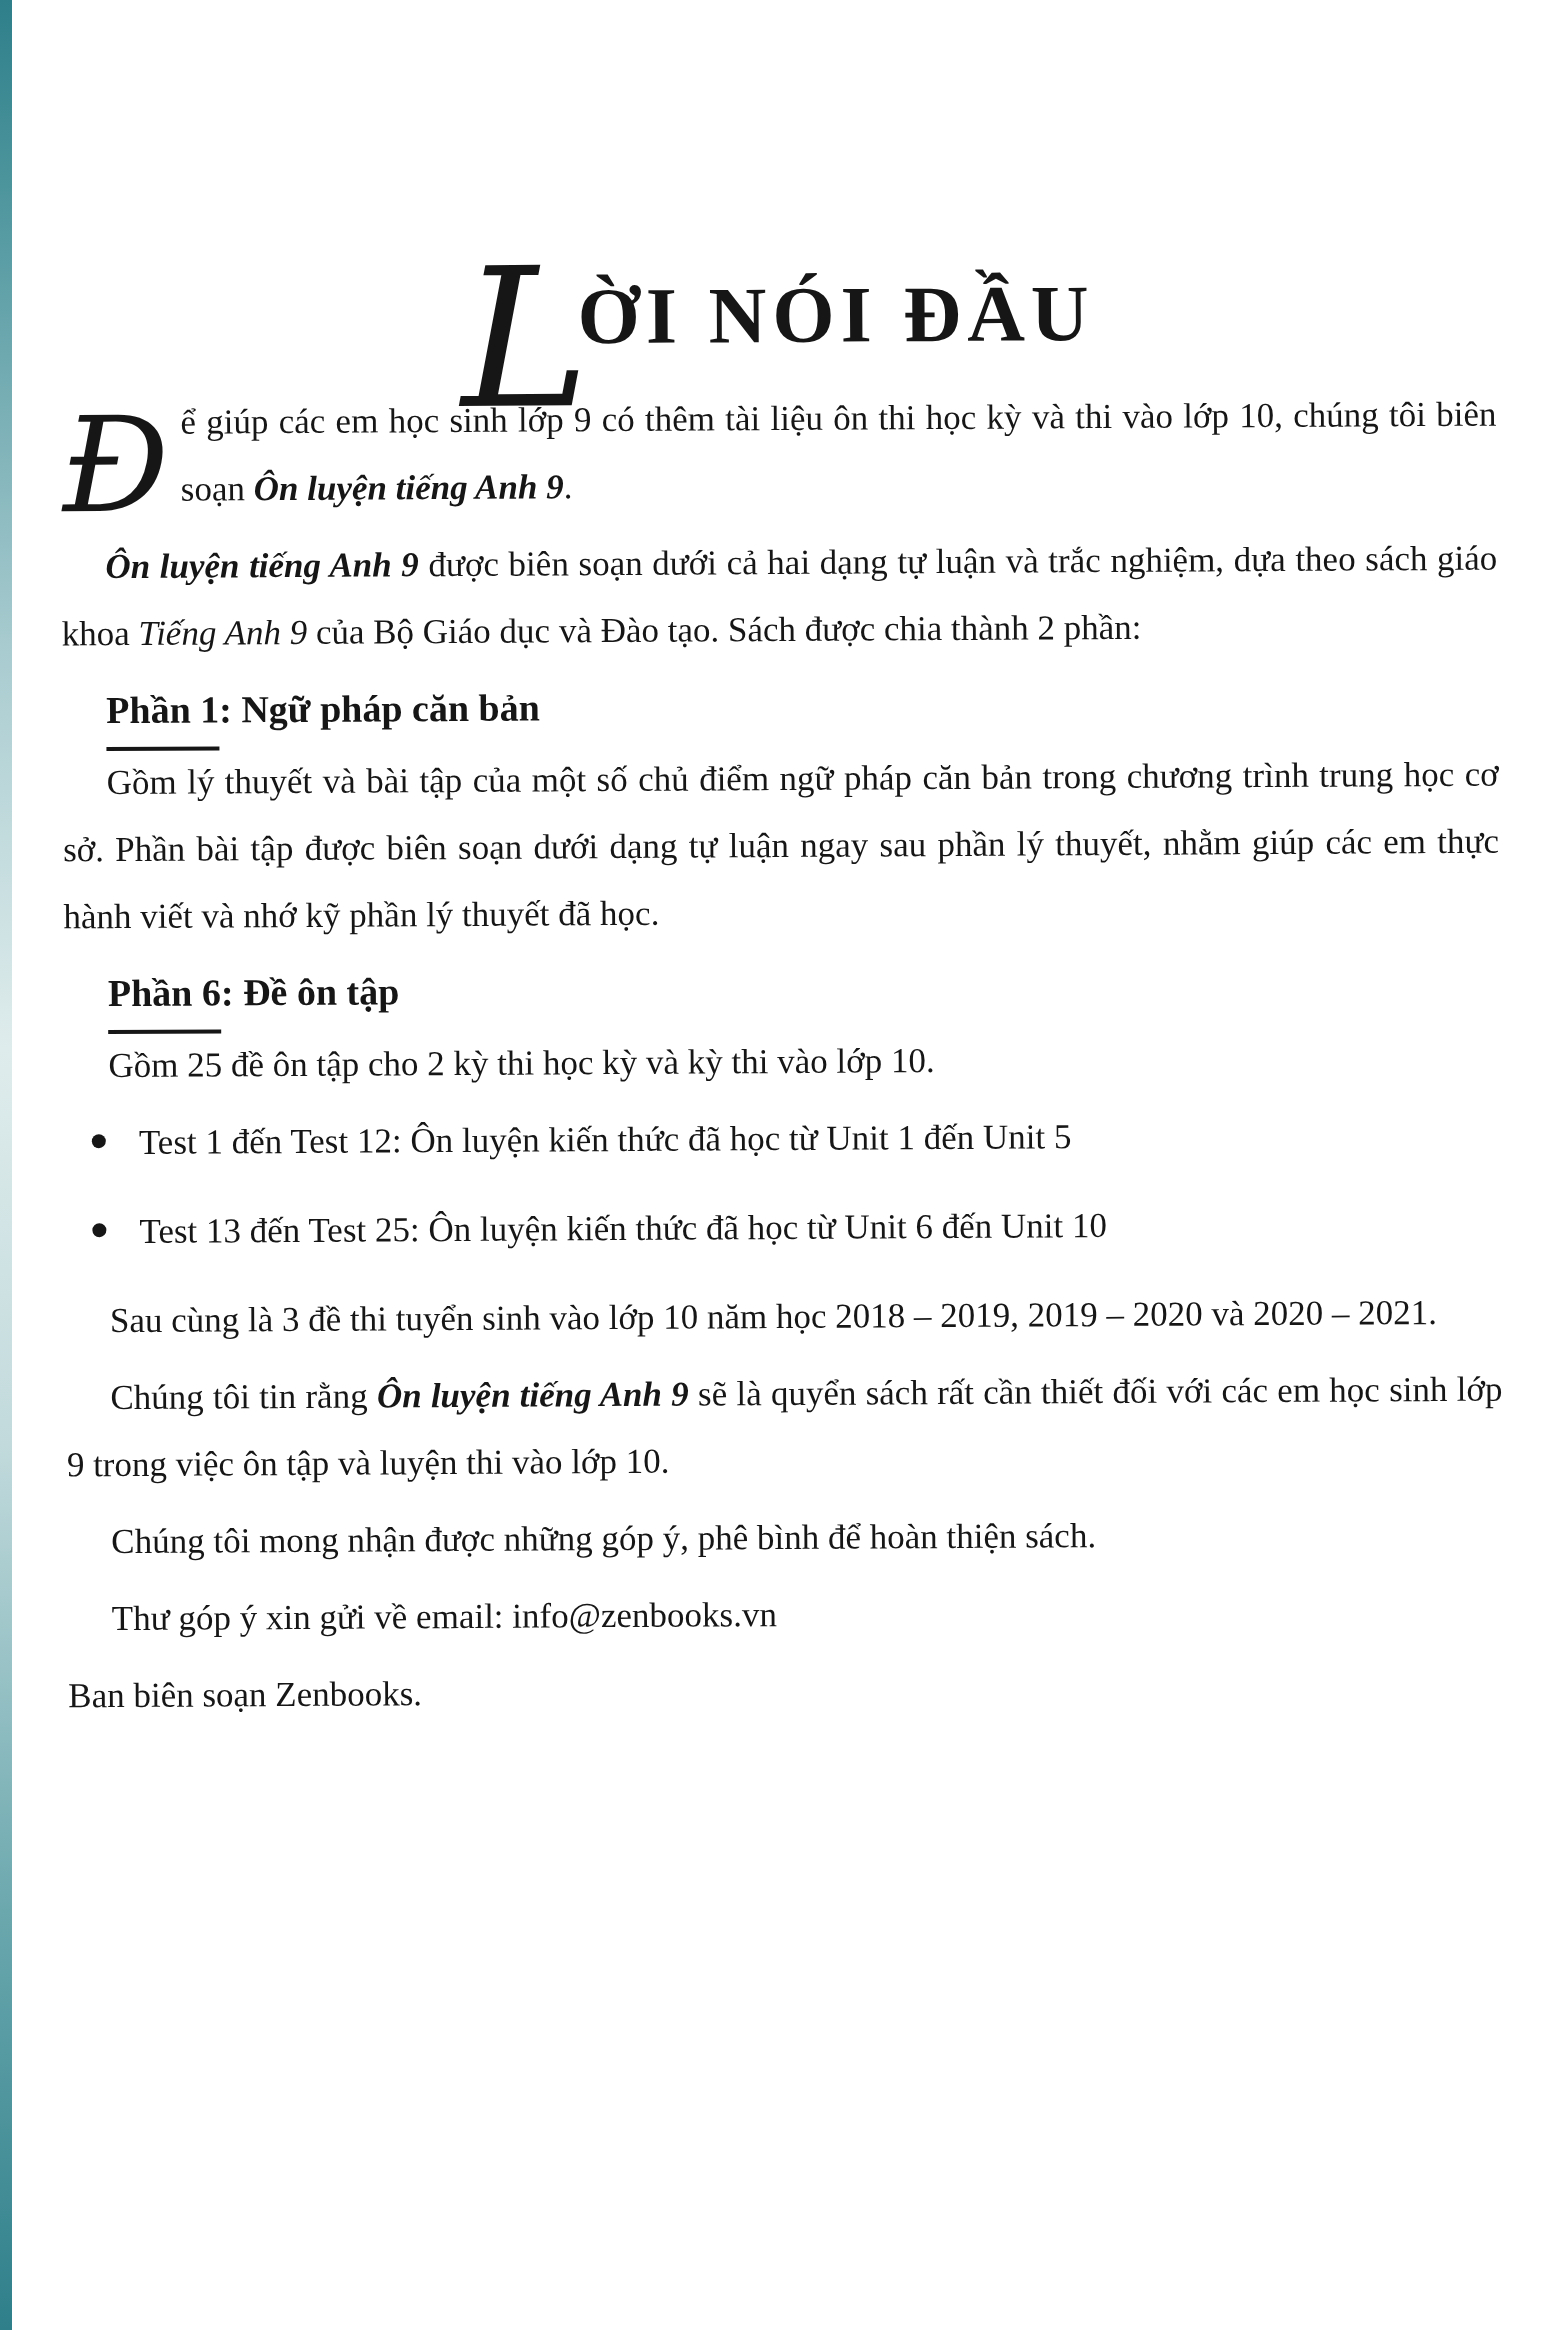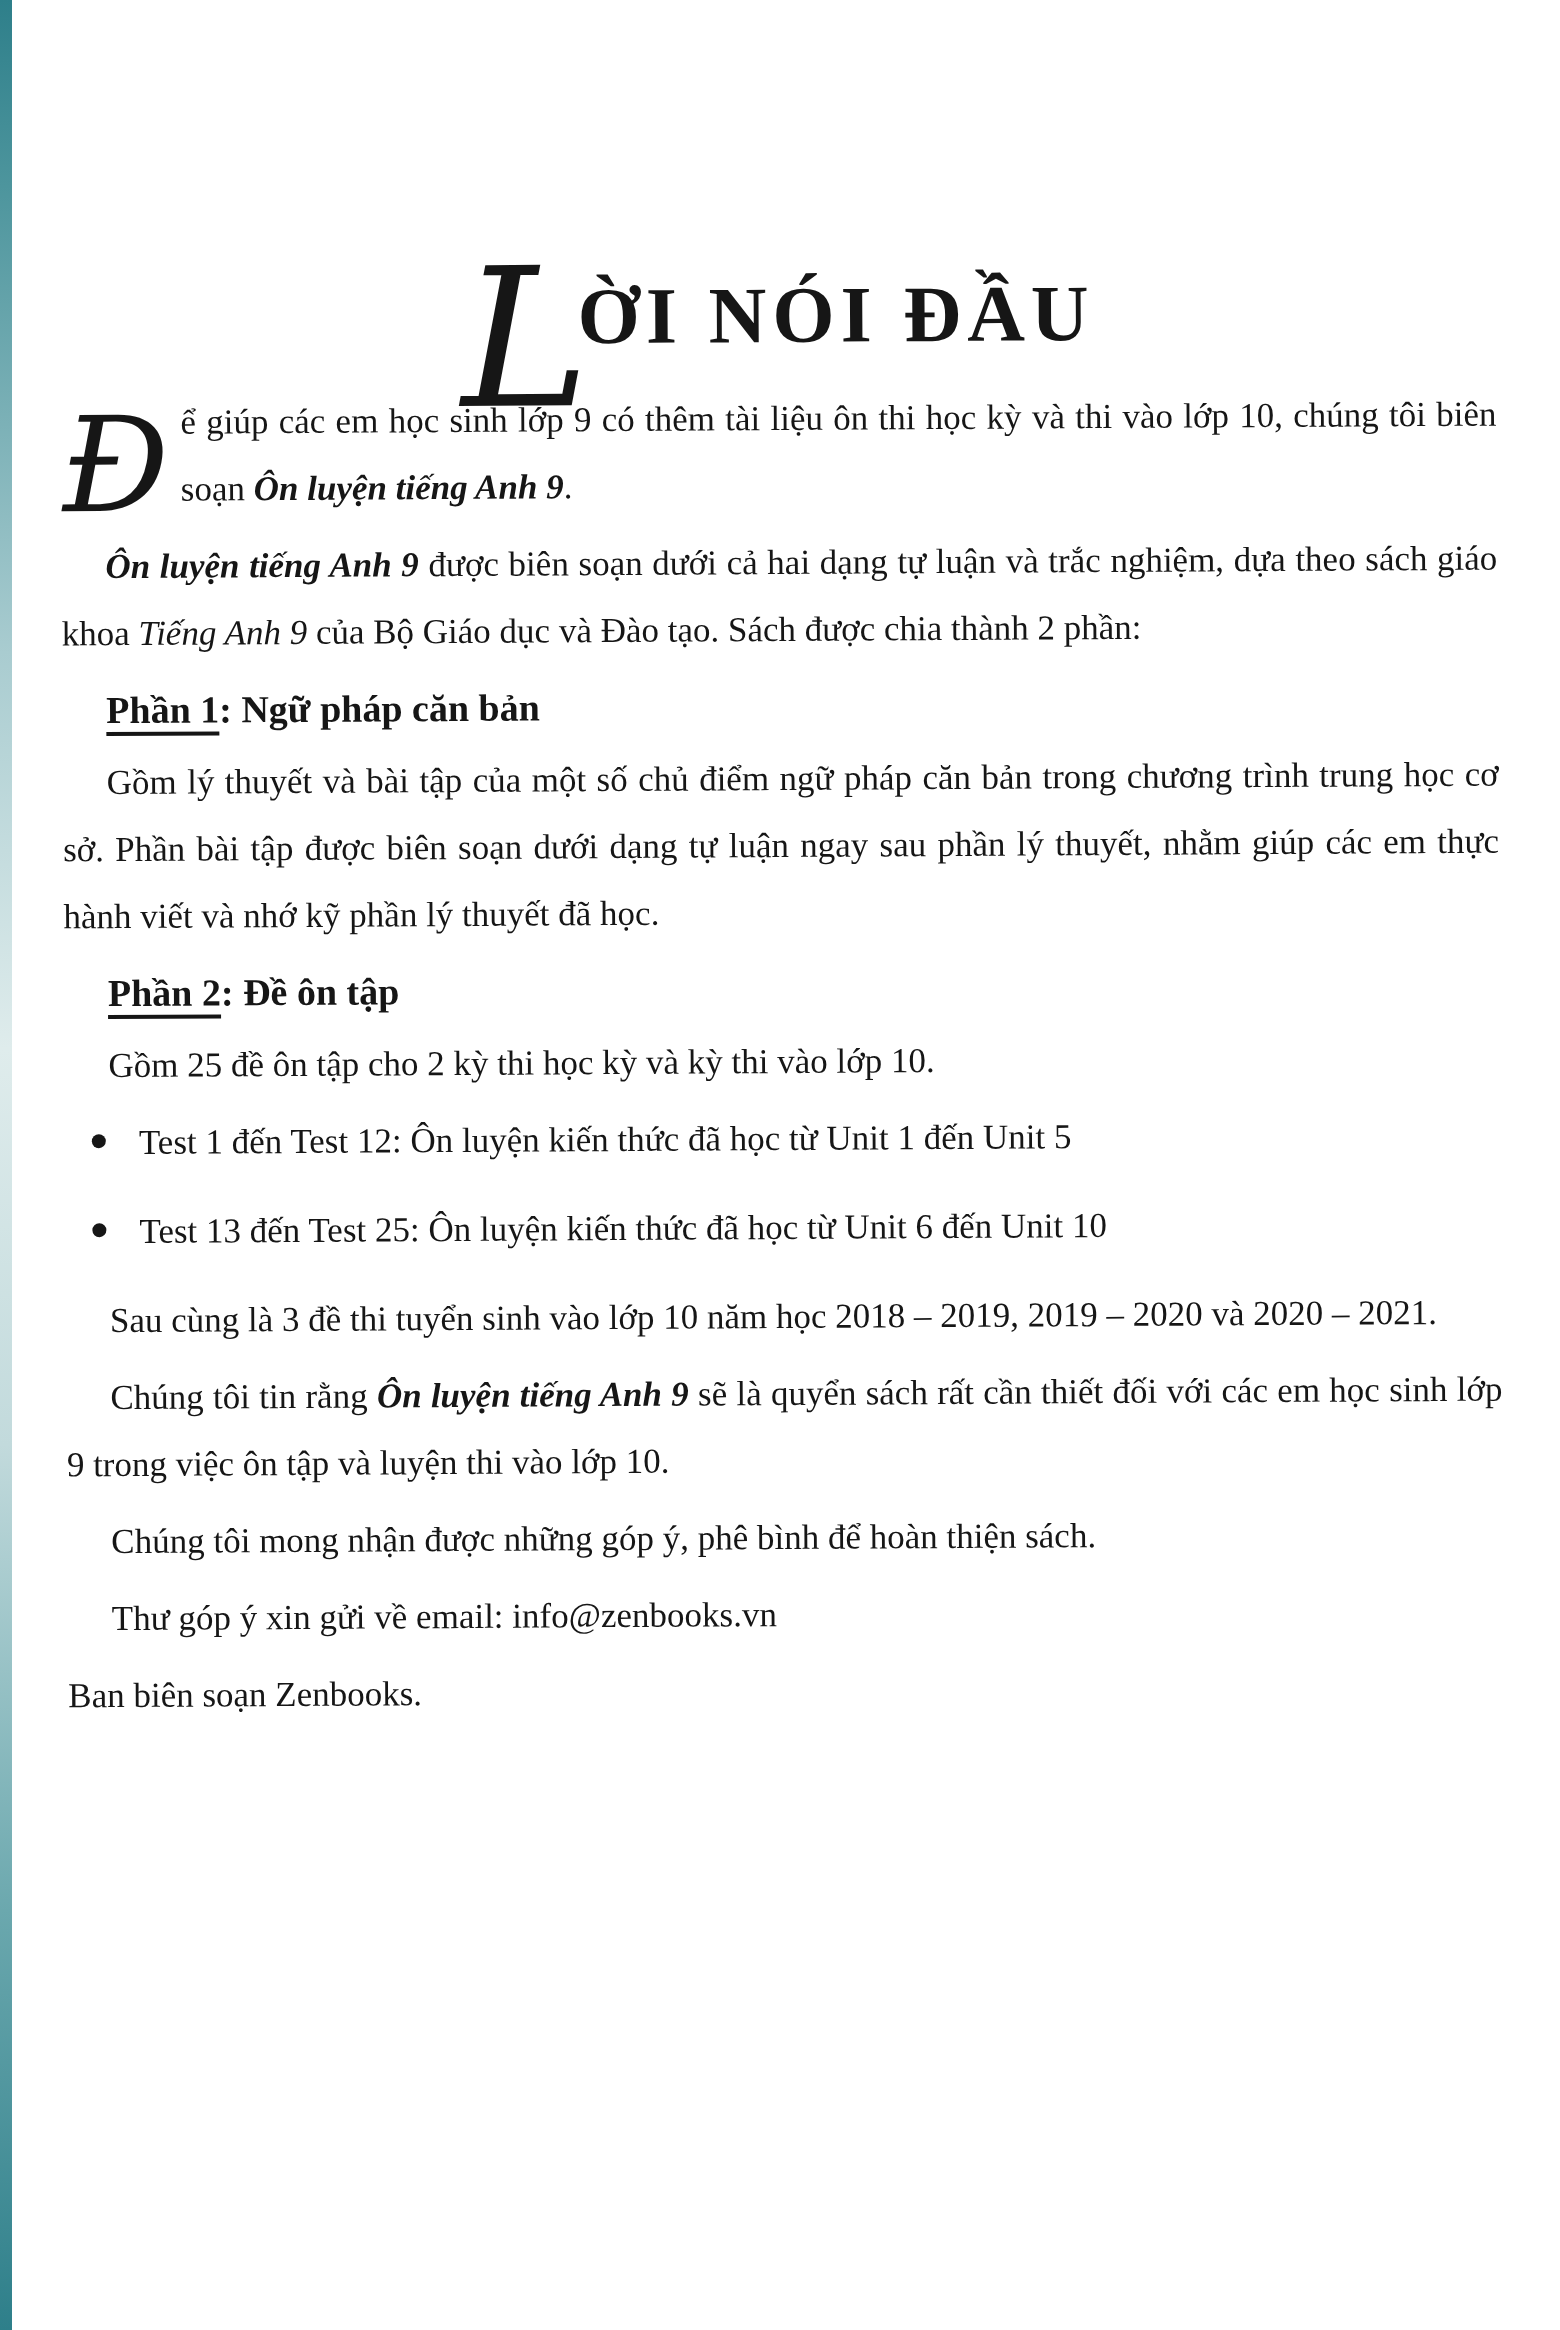--- a/index.html
+++ b/index.html
@@ -56,21 +56,21 @@
     font-size: 132px; line-height: 109px;
     padding: 22px 11.7px 0 1.7px;
   }
   .first-par { margin-top: 80px; }
   .book { font-weight: 700; font-style: italic; }
   .ital { font-style: italic; }
   h2.part-heading {
     font-size: 38px; line-height: 67px;
     font-weight: 700; margin: 5px 0 5px 44px;
   }
-  .uline { border-bottom: 4.2px solid #161616; padding-bottom: 1px; }
+  .uline { border-bottom: 4.2px solid #161616; padding-bottom: 16px; }
   
   ul.tests { list-style: none; margin: 5px 0 11.7px 0; padding: 0; }
   ul.tests li {
     position: relative; padding-left: 74px; margin: 6.7px 0 22px 0;
     text-align: left;
   }
   ul.tests .dot {
     position: absolute; left: 27px; top: 25px;
     width: 14.2px; height: 14.2px; border-radius: 50%;
     background: #161616;
@@ -99,21 +99,21 @@
       <span class="book">Ôn luyện tiếng Anh 9</span><span> được biên soạn dưới cả hai dạng tự luận và trắc nghiệm, dựa theo sách giáo khoa </span><span class="ital">Tiếng Anh 9</span><span> của Bộ Giáo dục và Đào tạo. Sách được chia thành 2 phần:</span>
     </p>
 
     <h2 class="part-heading">
       <span class="uline">Phần 1</span><span>: </span><span>Ngữ pháp căn bản</span>
     </h2>
 
     <p class="body-par indent">Gồm lý thuyết và bài tập của một số chủ điểm ngữ pháp căn bản trong chương trình trung học cơ sở. Phần bài tập được biên soạn dưới dạng tự luận ngay sau phần lý thuyết, nhằm giúp các em thực hành viết và nhớ kỹ phần lý thuyết đã học.</p>
 
     <h2 class="part-heading">
-      <span class="uline">Phần 2</span><span>: </span><span>Đề ôn tập</span>
+      <span class="uline">Phần 6</span><span>: </span><span>Đề ôn tập</span>
     </h2>
 
     <p class="body-par indent">Gồm 25 đề ôn tập cho 2 kỳ thi học kỳ và kỳ thi vào lớp 10.</p>
 
     <ul class="tests">
       <li>
         <span class="dot"></span>
         <span>Test 1 đến Test 12: Ôn luyện kiến thức đã học từ Unit 1 đến Unit 5</span>
       </li>
       <li>

